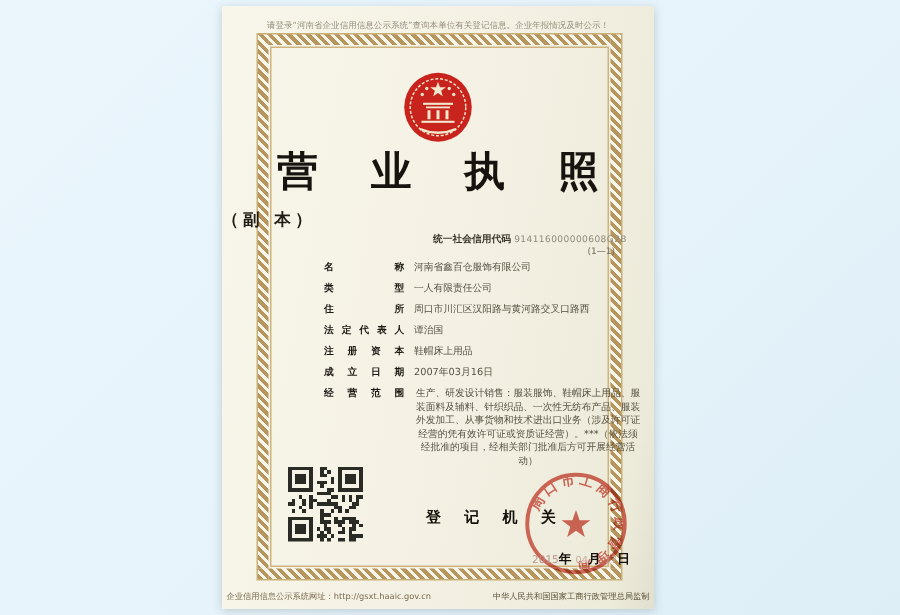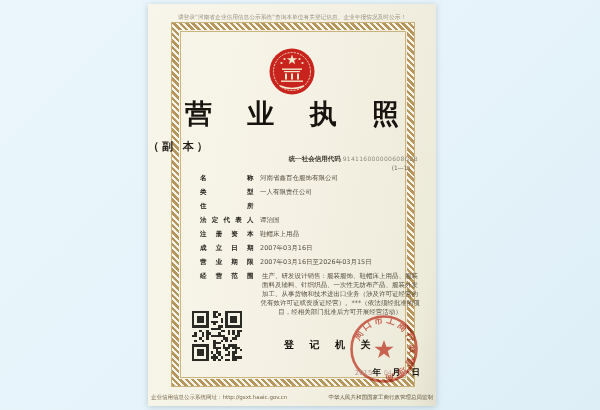--- a/index.html
+++ b/index.html
@@ -37,21 +37,21 @@
     font-size:11px;font-weight:bold;color:#211d16;letter-spacing:3px;
   }
   .code-line{position:absolute;top:151px;right:18px;font-size:6.5px;white-space:nowrap;}
   .code-label{font-weight:bold;color:#3c372c;}
   .code-value{color:#8f897a;font-size:6px;letter-spacing:.3px;}
   .page-no{position:absolute;top:160px;right:26px;font-size:6px;color:#6f6858;}
   .fields{position:absolute;left:52px;top:170px;width:228px;}
   .row{display:flex;align-items:flex-start;margin-bottom:5px;font-size:6.5px;line-height:9px;}
   .flabel{
     width:54px;flex:0 0 54px;font-weight:bold;color:#1d1a14;
-    text-align:justify;text-align-last:justify;letter-spacing:.5px;
+    text-align:justify;text-align-last:justify;letter-spacing:.5px;margin-left:16px;
   }
   .fvalue{margin-left:6px;color:#565040;max-width:160px;text-align:center;}
   .qr{position:absolute;left:44px;top:307px;width:50px;height:50px;}
   .reg-label{
     position:absolute;left:136px;top:334px;font-size:10px;font-weight:bold;
     color:#15120c;letter-spacing:6px;white-space:nowrap;
   }
   .seal{position:absolute;left:195px;top:304px;width:82px;height:82px;opacity:.82;mix-blend-mode:multiply;}
   .date-line{position:absolute;top:363px;right:16px;font-size:8.5px;white-space:nowrap;}
   .date-num{color:#b5948b;font-size:7px;}
@@ -107,36 +107,33 @@
     <div class="row">
       <span class="flabel">名称</span>
       <span class="fvalue">河南省鑫百仓服饰有限公司</span>
     </div>
     <div class="row">
       <span class="flabel">类型</span>
       <span class="fvalue">一人有限责任公司</span>
     </div>
     <div class="row">
       <span class="flabel">住所</span>
+      <span class="fvalue">周口市川汇区汉阳路与黄河路交叉口路西</span>
     </div>
     <div class="row">
       <span class="flabel">法定代表人</span>
       <span class="fvalue">谭治国</span>
     </div>
     <div class="row">
       <span class="flabel">注册资本</span>
       <span class="fvalue">鞋帽床上用品</span>
     </div>
     <div class="row">
       <span class="flabel">成立日期</span>
       <span class="fvalue">2007年03月16日</span>
-    </div>
-    <div class="row">
-      <span class="flabel">营业期限</span>
-      <span class="fvalue">2007年03月16日至2026年03月15日</span>
     </div>
     <div class="row">
       <span class="flabel">经营范围</span>
       <span class="fvalue">生产、研发设计销售：服装服饰、鞋帽床上用品、服装面料及辅料、针织织品、一次性无纺布产品、服装外发加工、从事货物和技术进出口业务（涉及许可证经营的凭有效许可证或资质证经营）。***（依法须经批准的项目，经相关部门批准后方可开展经营活动）</span>
     </div>
   </div>
 
   <svg class="qr" id="qr" viewBox="0 0 21 21" shape-rendering="crispEdges">
       <rect x="9" y="0" width="1" height="1" fill="#2b2b26"></rect>
       <rect x="10" y="0" width="1" height="1" fill="#2b2b26"></rect>

